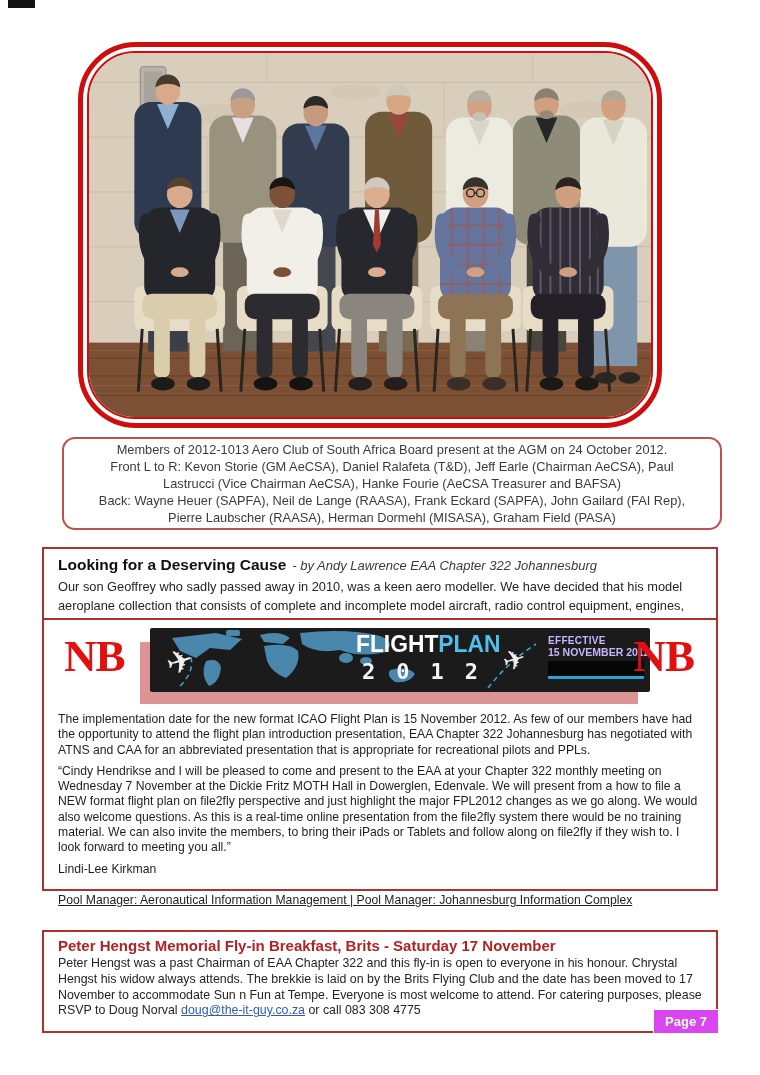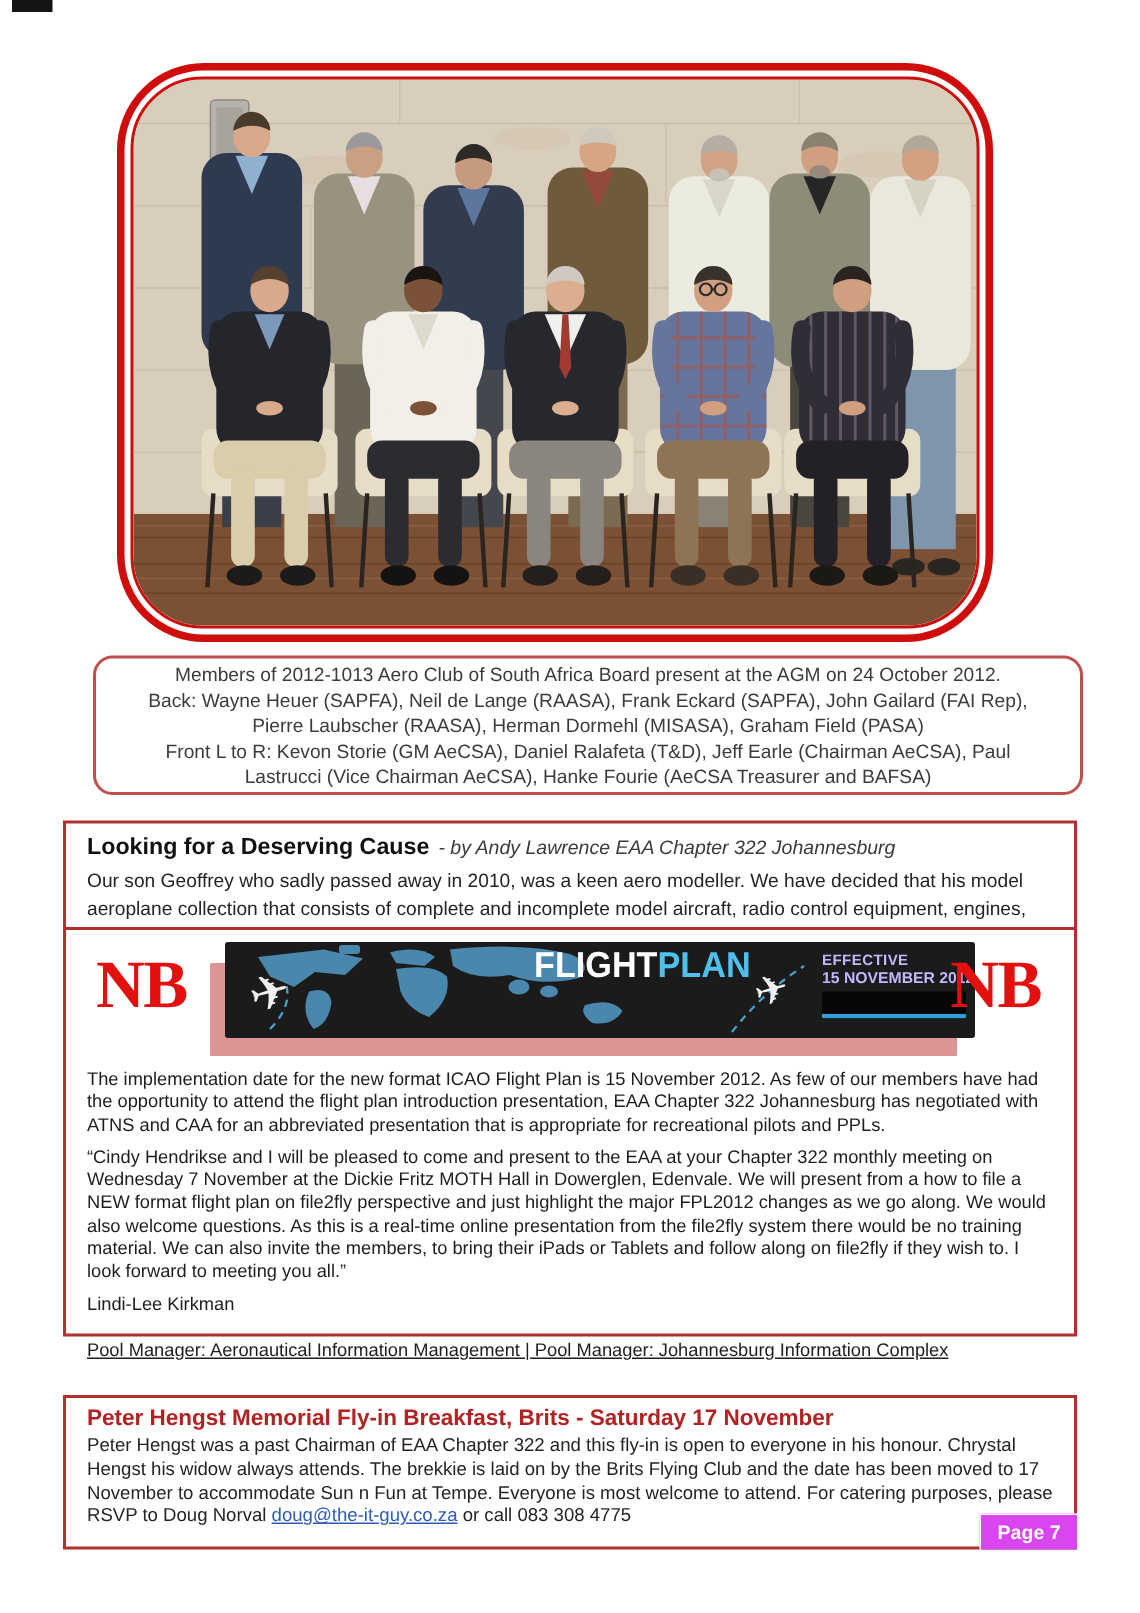--- a/index.html
+++ b/index.html
@@ -290,22 +290,22 @@
          <ellipse cx="486" cy="224" rx="9" ry="5" fill="#d09f80"></ellipse>
          <ellipse cx="486" cy="144" rx="13" ry="14.5" fill="#d09f80"></ellipse>
          <path d="M473 140 A13 13 0 0 1 499 140 Q486 132 473 140 Z" fill="#2a2420"></path>
         </g>
     </svg>
   </div>
 </div>
 
 <div class="caption-box">
   <div>Members of 2012-1013 Aero Club of South Africa Board present at the AGM on 24 October 2012.</div>
+  <div>Front L to R: Kevon Storie (GM AeCSA), Daniel Ralafeta (T&amp;D), Jeff Earle (Chairman AeCSA), Paul Lastrucci (Vice Chairman AeCSA), Hanke Fourie (AeCSA Treasurer and BAFSA)</div>
   <div>Back: Wayne Heuer (SAPFA), Neil de Lange (RAASA), Frank Eckard (SAPFA), John Gailard (FAI Rep), Pierre Laubscher (RAASA), Herman Dormehl (MISASA), Graham Field (PASA)</div>
-  <div>Front L to R: Kevon Storie (GM AeCSA), Daniel Ralafeta (T&amp;D), Jeff Earle (Chairman AeCSA), Paul Lastrucci (Vice Chairman AeCSA), Hanke Fourie (AeCSA Treasurer and BAFSA)</div>
 </div>
 
 <div class="art-box deserving">
   <h2><span>Looking for a Deserving Cause</span><span class="byline">- by Andy Lawrence EAA Chapter 322 Johannesburg</span></h2>
   <p><span>Our son Geoffrey who sadly passed away in 2010, was a keen aero modeller. We have decided that his model aeroplane collection that consists of complete and incomplete model aircraft, radio control equipment, engines, balsa and other building materials can be gainfully used by an enthusiastic and needy person or institution.  If you would like to considered, kindly contact me </span><a class="link">andy@klamflex.com</a></p>
 </div>
 
 <div class="art-box fplan">
   <div class="banner-row">
     <span class="nb nb-left">NB</span>
@@ -323,20 +323,21 @@
           <path d="M240 42 Q258 37 265 46 Q259 56 245 54 Q236 48 240 42 Z"></path>
         </g>
         <g stroke="#49b6e4" stroke-width="1.5" fill="none" stroke-dasharray="5 4" opacity=".9">
           <path d="M30 58 Q46 42 40 26"></path>
           <path d="M338 60 Q358 34 386 16"></path>
         </g>
         <text x="0" y="0" transform="translate(20,48) rotate(-16)" font-size="32" fill="#efefef">✈</text>
         <text x="0" y="0" transform="translate(356,44) rotate(-16)" font-size="27" fill="#efefef">✈</text>
       </svg>
       <div class="fp-title"><span>FLIGHT</span><span class="plan">PLAN</span></div>
+      <div class="fp-year">2012</div>
       <div class="fp-eff">
         <div class="l1">EFFECTIVE</div>
         <div class="l2">15 NOVEMBER 2012</div>
         <div class="blk"></div>
       </div>
     </div>
     <span class="nb nb-right">NB</span>
   </div>
   <div class="fp-text">
     <p>The implementation date for the new format ICAO Flight Plan is 15 November 2012. As few of our members have had the opportunity to attend the flight plan introduction presentation, EAA Chapter 322 Johannesburg has negotiated with ATNS and CAA for an abbreviated presentation that is appropriate for recreational pilots and PPLs.</p>

